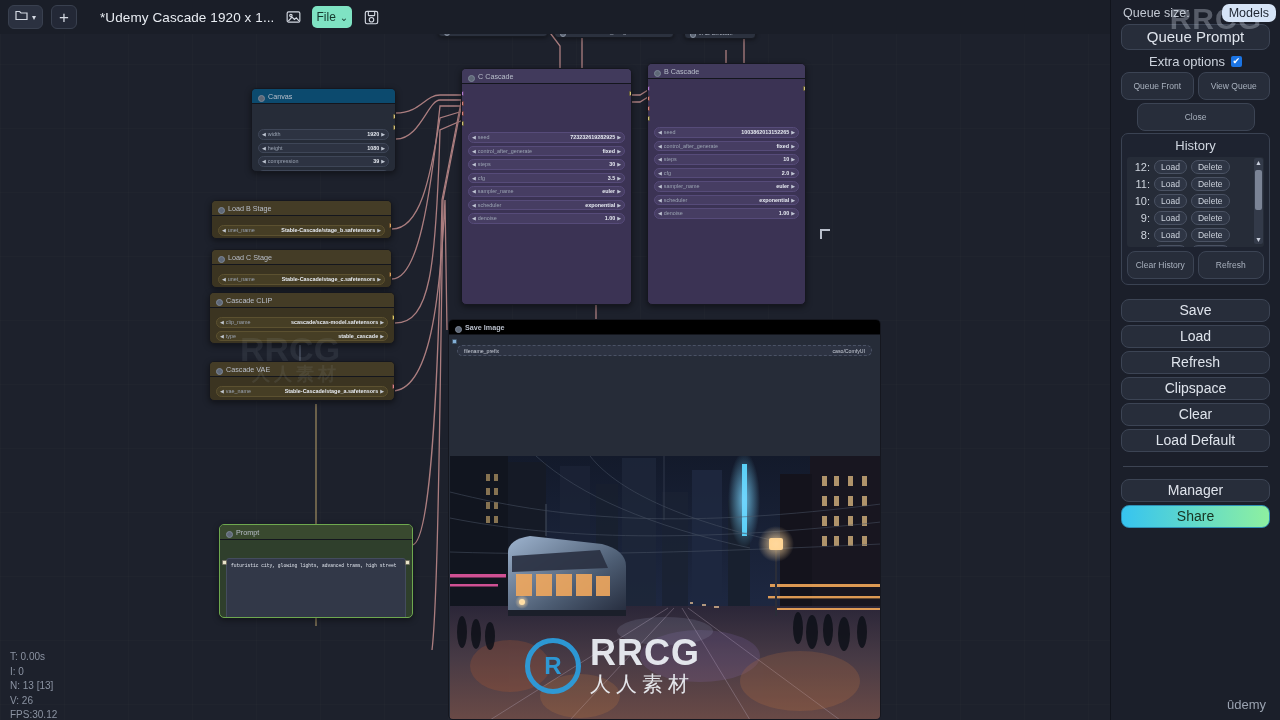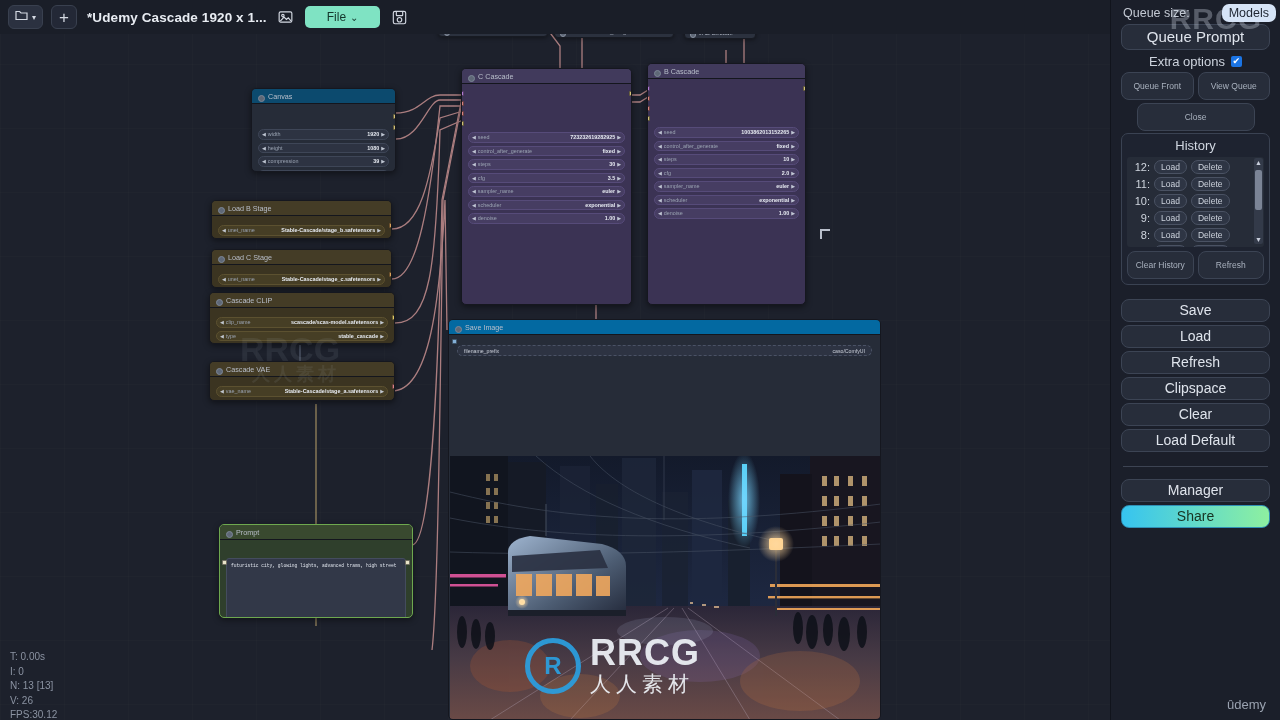--- a/index.html
+++ b/index.html
@@ -39,31 +39,31 @@
   .tb-btn {
     display: flex; align-items: center; justify-content: center;
     height: 24px; border-radius: 6px;
     background: #2b3140; border: 1px solid #39404f;
     color: #d4d9e2; font-size: 12px; padding: 0 7px;
     cursor: pointer;
   }
   .tb-folder { gap: 4px; padding: 0 6px; }
   .tb-plus { width: 26px; font-size: 17px; line-height: 1; background:#232836;}
   .tb-title {
-    font-size: 13.5px; font-weight: bold; color: #e8ecf2;
-    letter-spacing: .1px; margin-left: 2px; white-space: nowrap;
+    font-size: 13.5px; font-weight: normal; color: #e8ecf2;
+    letter-spacing: .1px; margin-left: 15px; white-space: nowrap;
   }
   .tb-icon-plain {
     background: none; border: none; width: 22px; height: 22px;
     display:flex;align-items:center;justify-content:center; cursor: pointer;
   }
   .tb-file {
     background: #7fe3c3; color:#14362c; border: none;
     font-size: 12px; font-weight: 500; height: 22px;
-    border-radius: 5px; padding: 0 22px; display:flex; gap:4px; align-items:center;
+    border-radius: 5px; padding: 0 4px; display:flex; gap:4px; align-items:center;
     cursor: pointer;
   }
 
   
   .node {
     position: absolute;
     border-radius: 5px;
     border: 1px solid #15171f;
     box-shadow: 0 2px 6px rgba(0,0,0,.45);
     overflow: hidden;
@@ -135,21 +135,21 @@
   }
 
   
   #save-image-node {
     position:absolute; left:448px; top:319px;
     width: 433px; height: 401px;
     background: #262c38;
     border: 1px solid #15171f; border-radius: 5px;
     overflow:hidden;
   }
-  #save-image-node .node-title{ background:#0369a1; }
+  #save-image-node .node-title{ background:#000000;font-weight:bold; }
   .filename-w {
     margin: 10px 8px 0 8px;
     height: 11px; border-radius: 6px;
     background: #2d3342; border: 1px dashed #4a5265;
     display:flex; align-items:center; justify-content:space-between;
     padding: 0 6px; font-size: 5.2px;
   }
   #preview {
     position:absolute; left:1px; top:136px;
     width: 431px; height: 264px;

